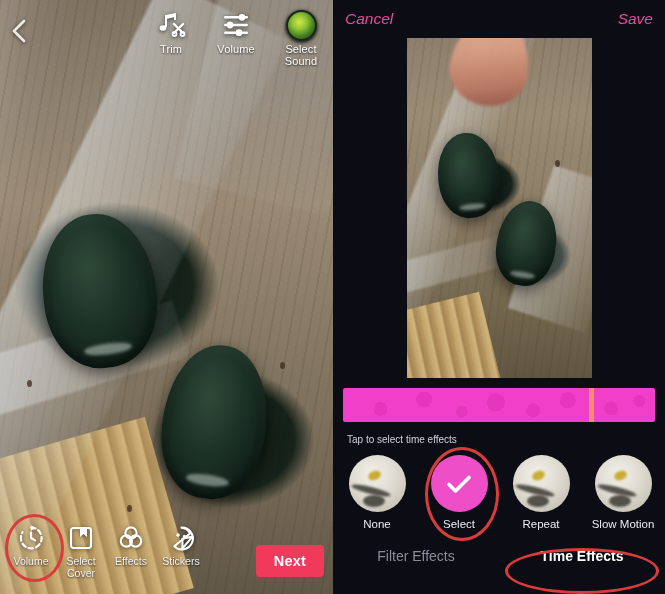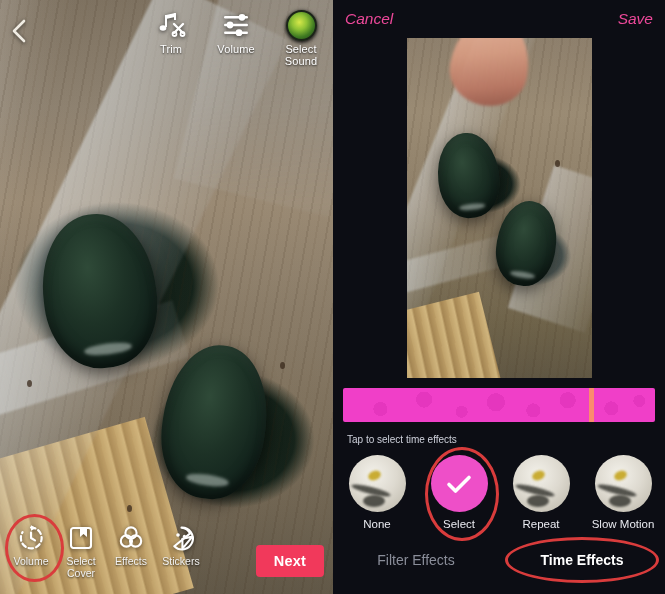--- a/index.html
+++ b/index.html
@@ -122,21 +122,21 @@
     background:radial-gradient(circle at 42% 34%,#f3f1ea 0%,#ddd9cf 48%,#b9b4a6 100%);}
   .fx-thumb .blotch{position:absolute;background:#3a3a34;border-radius:50%;filter:blur(1px);opacity:.85;}
   .fx-thumb .bl1{left:34%;top:28%;width:13px;height:9px;background:#c2a013;transform:rotate(-22deg);}
   .fx-thumb .bl2{left:4%;top:56%;width:40px;height:7px;transform:rotate(14deg);}
   .fx-thumb .bl3{left:26%;top:70%;width:22px;height:12px;}
   .fx-thumb.selected{background:#ee4fc8;}
   .fx-check{position:absolute;inset:0;display:flex;align-items:center;justify-content:center;}
   .fx-label{margin-top:6px;font-size:11.5px;color:#e9eaf0;white-space:nowrap;}
   .ann-reverse{left:-4px;top:-8px;width:68px;height:88px;}
 
-  .tabs{position:absolute;left:0;right:0;bottom:11px;height:46px;display:flex;align-items:center;}
+  .tabs{position:absolute;left:0;right:0;bottom:0;height:46px;display:flex;}
   .tab{flex:1;text-align:center;font-size:14px;cursor:pointer;position:relative;}
   .tab.inactive{color:#8a8d99;}
   .tab.active{color:#fff;font-weight:700;}
   .ann-time{left:50%;top:50%;transform:translate(-50%,-50%);width:148px;height:40px;}
 </style>
 </head>
 <body>
 
 <div class="screens">
 

